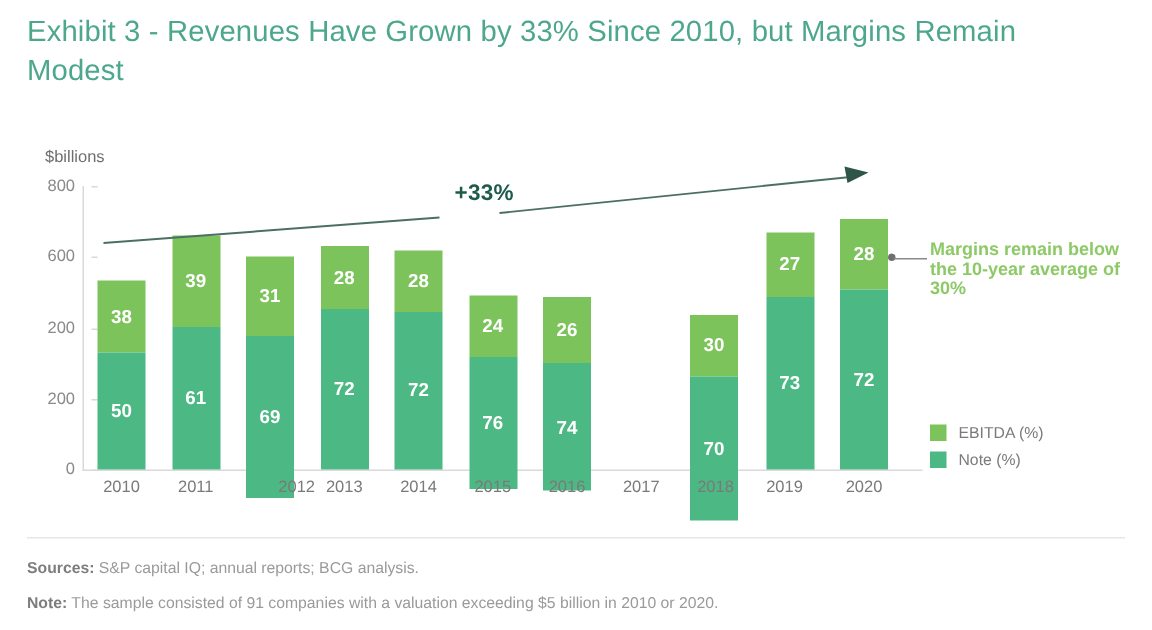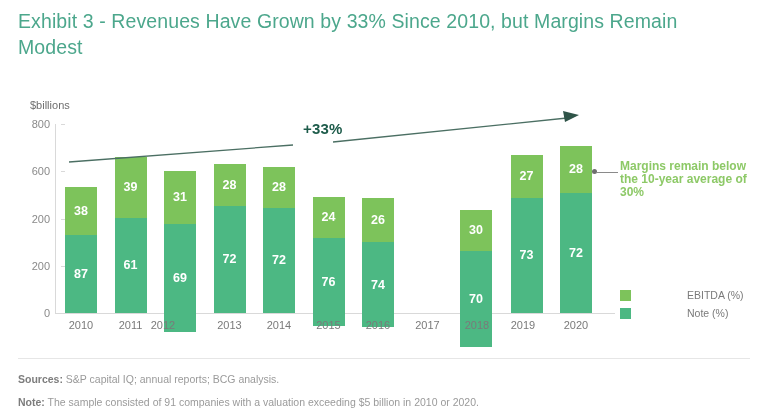--- a/index.html
+++ b/index.html
@@ -170,23 +170,22 @@
   }
 
   
   .legend {
     position: absolute;
     left: 620px;
     top: 283px;
   }
   .legend-row {
     display: flex;
-    align-items: flex-end;
+    align-items: flex-start;
     height: 18px;
-    gap: 48px;
   }
   .legend-swatch {
     width: 11px;
     height: 11px;
     margin-right: 8px;
     flex: 0 0 auto;
   }
   .legend-text {
     font-size: 10.5px;
     color: #7a7a7a;
@@ -238,21 +237,21 @@
       <div class="ytick" style="top: 124px;">800</div>
       <div class="ytick-mark" style="top: 124px;"></div>
     </div>
 
   <div class="plot" id="plot">
       <div class="bar-group" style="left: 10px; height: 126.394px;">
         <div class="seg seg-ebitda" style="height: 48.0296px;">
           <span>38</span>
         </div>
         <div class="seg seg-cost" style="height: 78.3641px;">
-          <span>87</span>
+          <span>50</span>
         </div>
       </div>
       <div class="bar-group" style="left: 59.5px; height: 155.925px;">
         <div class="seg seg-ebitda" style="height: 60.8107px;">
           <span>39</span>
         </div>
         <div class="seg seg-cost" style="height: 95.1142px;">
           <span>61</span>
         </div>
       </div>
@@ -318,21 +317,21 @@
         </div>
         <div class="seg seg-cost" style="height: 120.261px;">
           <span>72</span>
         </div>
       </div>
     </div>
 
   <div id="xlabels">
       <div class="xlabel" style="left: 51px;">2010</div>
       <div class="xlabel" style="left: 100.5px;">2011</div>
-      <div class="xlabel" style="left: 133px;">2012</div>
+      <div class="xlabel" style="left: 150px; text-align: right;">2012</div>
       <div class="xlabel" style="left: 199.5px;">2013</div>
       <div class="xlabel" style="left: 249px;">2014</div>
       <div class="xlabel" style="left: 298.5px;">2015</div>
       <div class="xlabel" style="left: 348px;">2016</div>
       <div class="xlabel" style="left: 397.5px;">2017</div>
       <div class="xlabel" style="left: 447px;">2018</div>
       <div class="xlabel" style="left: 493px;">2019</div>
       <div class="xlabel" style="left: 546px;">2020</div>
     </div>
 

